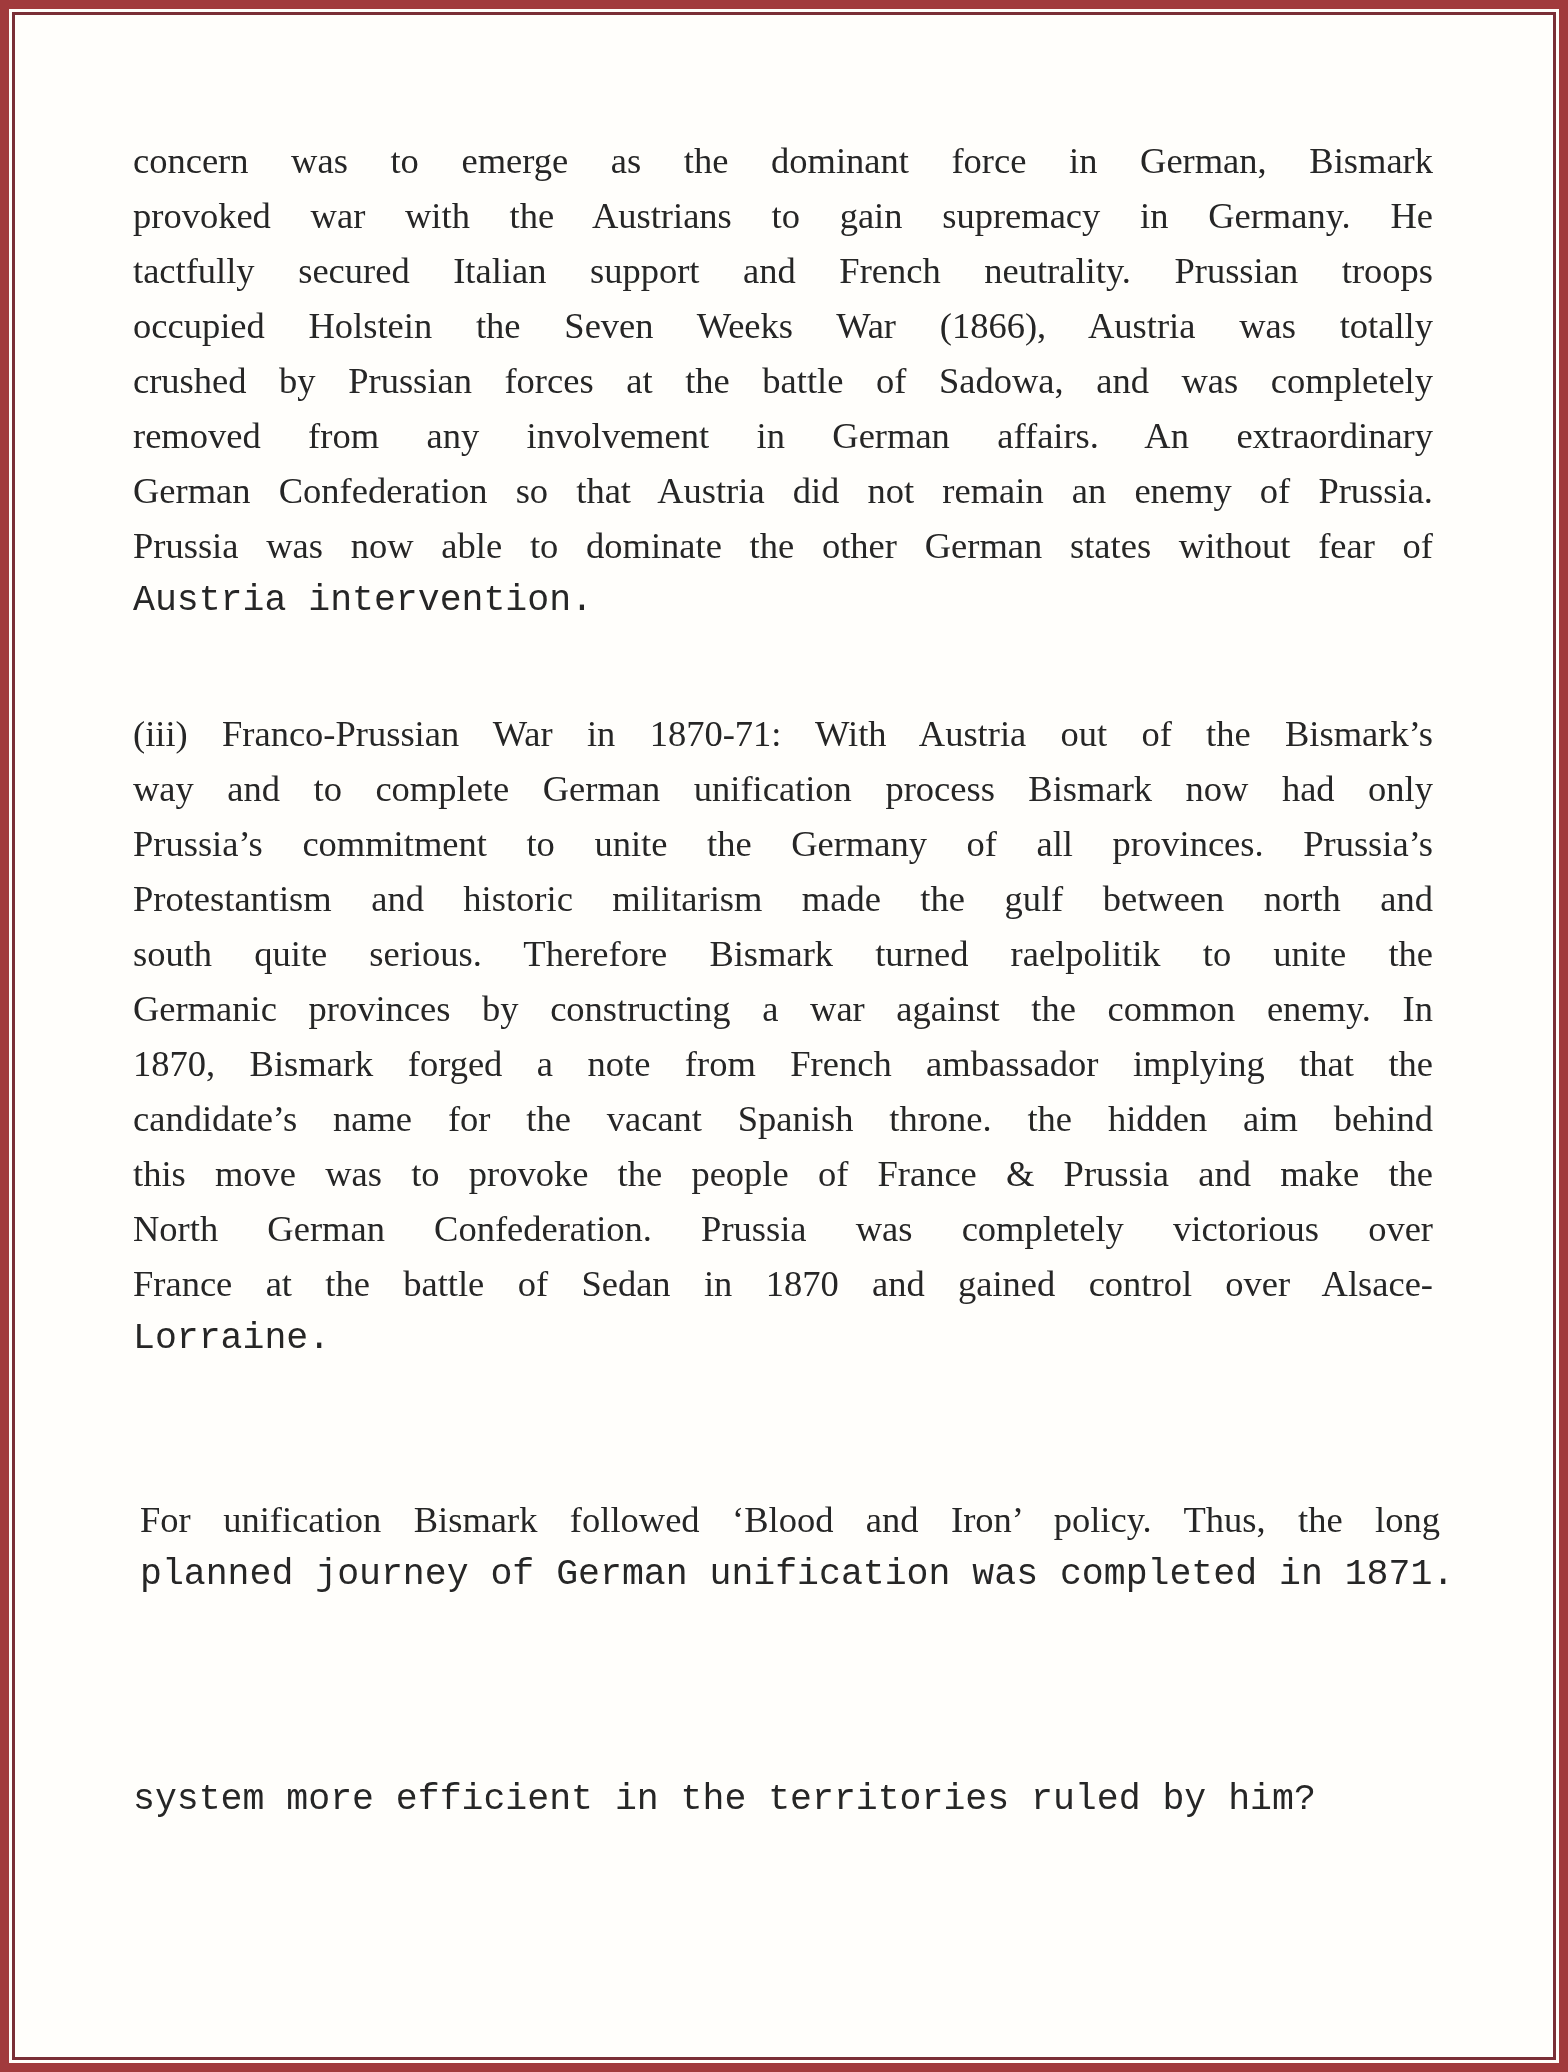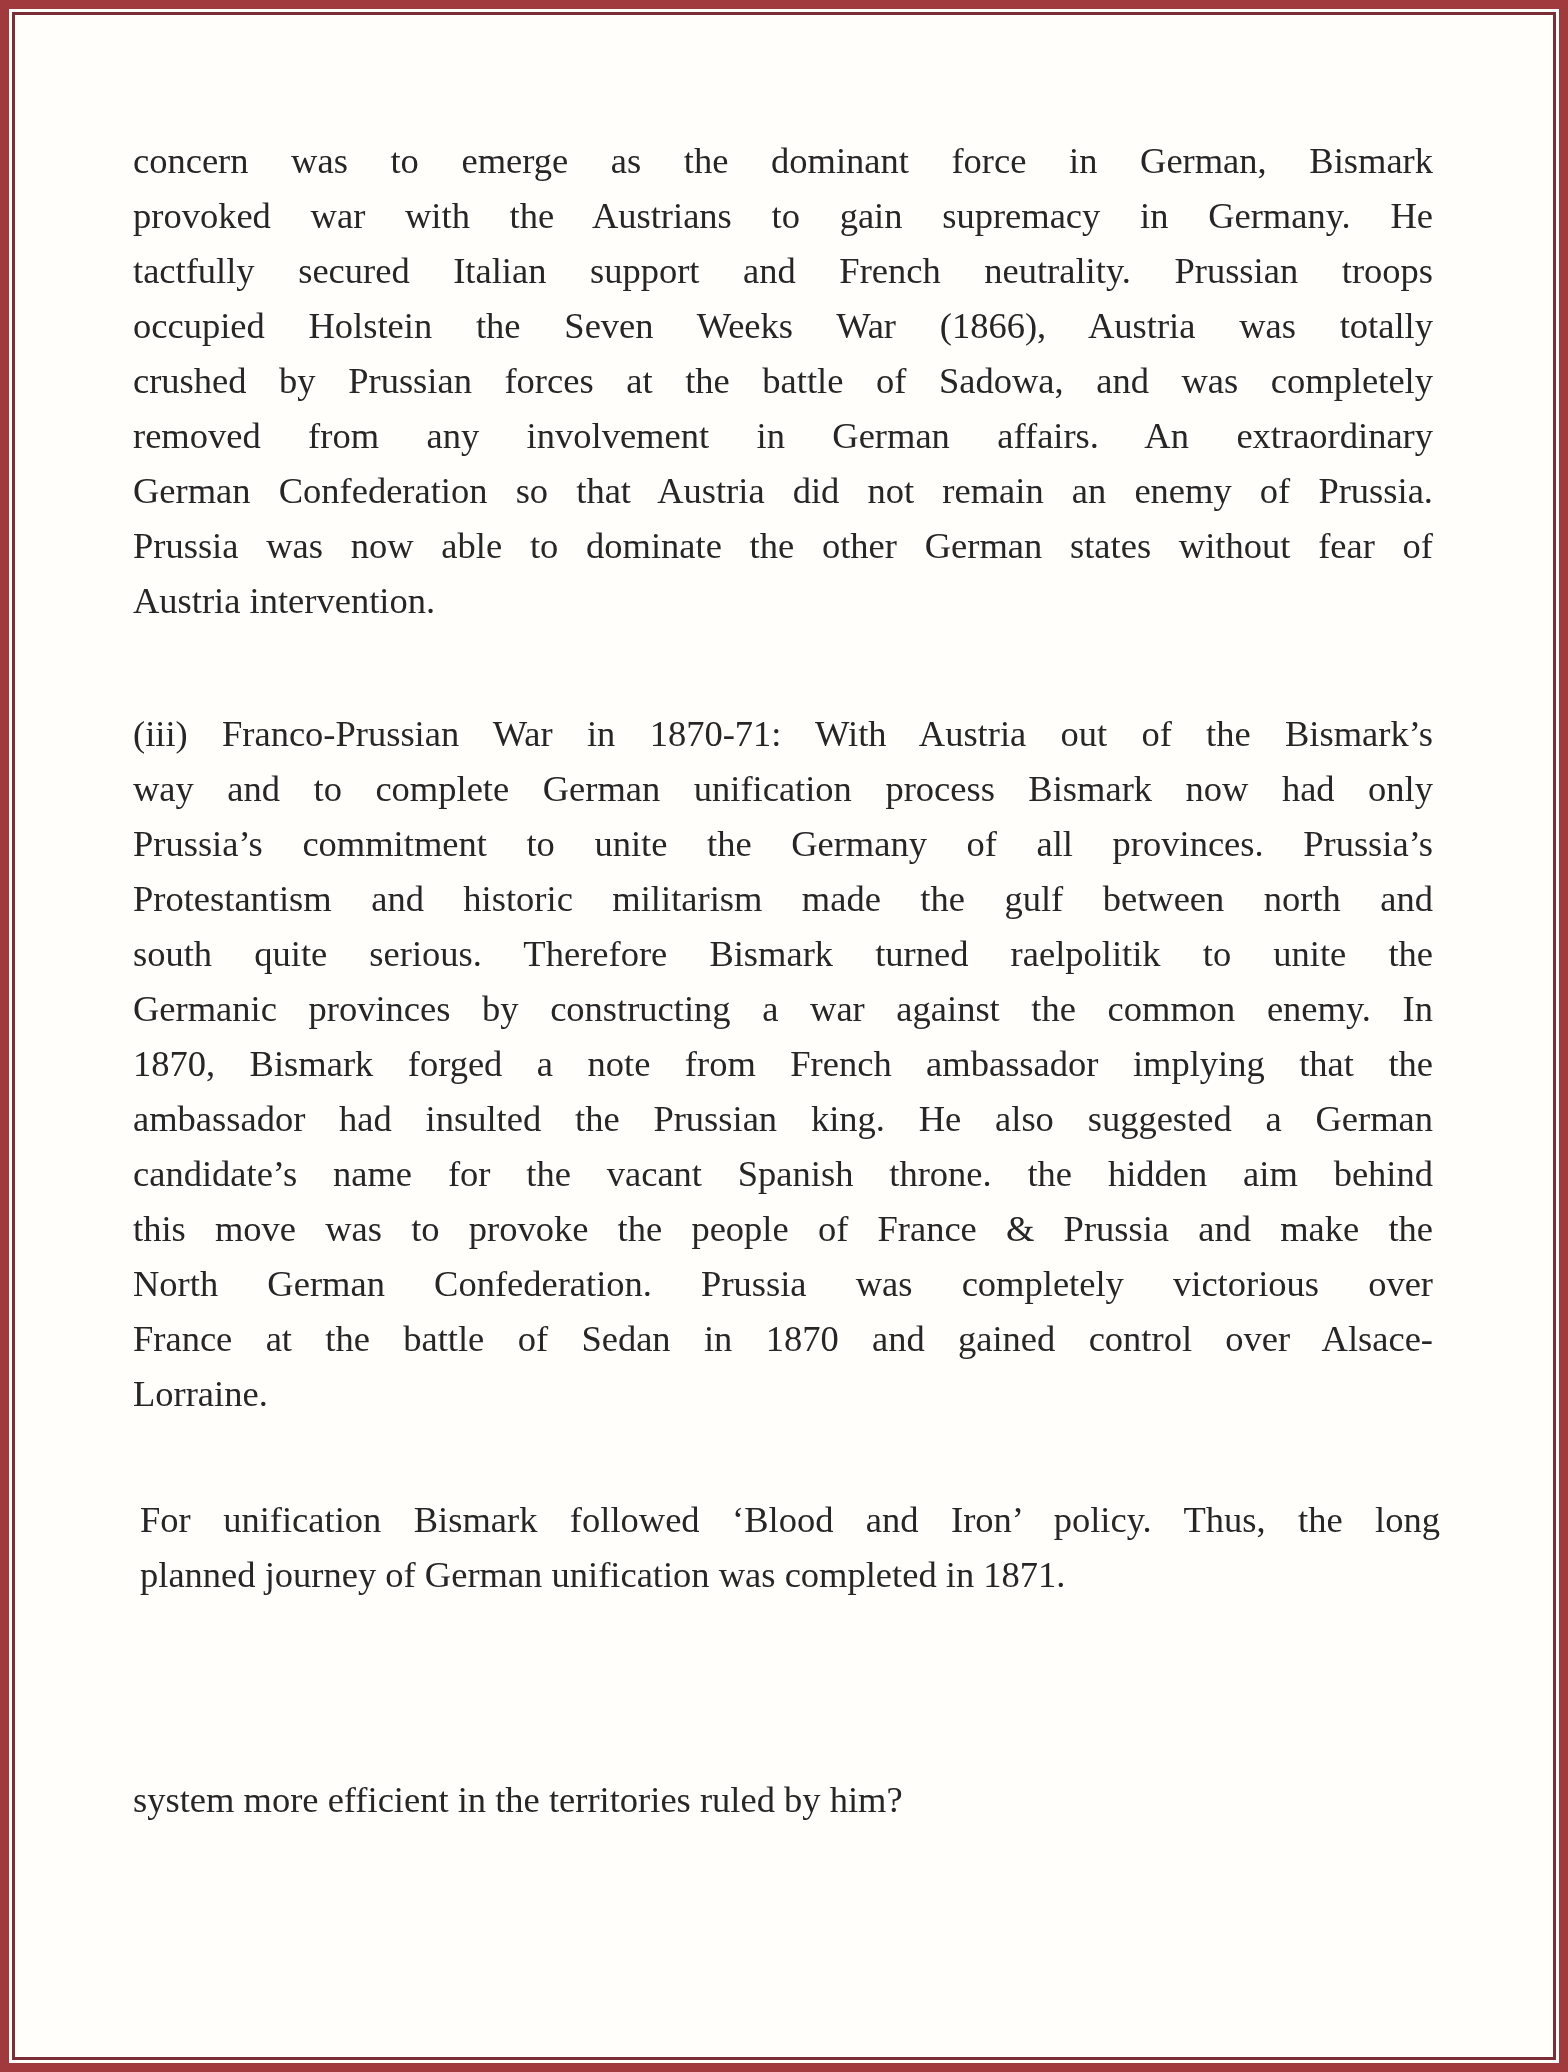--- a/index.html
+++ b/index.html
@@ -42,20 +42,21 @@
     display: block;
     height: 55px;
     line-height: 55px;
     white-space: nowrap;
     text-align: justify;
     text-align-last: justify;
   }
   .line.last {
     text-align: center;
     text-align-last: left;
+    font-family: Liberation Mono, monospace;
   }
   #p1 { top: 133px; }
   #p2 { top: 706px; }
   #p3 { top: 1492px; margin-left: 7px; }
   #q5 { top: 1772px; }
 </style>
 </head>
 <body>
 
 <div class="frame-outer">
@@ -77,21 +78,20 @@
   </div>
 
   <div class="para" id="p2">
     <span class="line">(iii) Franco-Prussian War in 1870-71: With Austria out of the Bismark’s</span>
     <span class="line">way and to complete German unification process Bismark now had only</span>
     <span class="line">Prussia’s commitment to unite the Germany of all provinces. Prussia’s</span>
     <span class="line">Protestantism and historic militarism made the gulf between north and</span>
     <span class="line">south quite serious. Therefore Bismark turned raelpolitik to unite the</span>
     <span class="line">Germanic provinces by constructing a war against the common enemy. In</span>
     <span class="line">1870, Bismark forged a note from French ambassador implying that the</span>
-    <span class="line">ambassador had insulted the Prussian king. He also suggested a German</span>
     <span class="line">candidate’s name for the vacant Spanish throne. the hidden aim behind</span>
     <span class="line">this move was to provoke the people of France &amp; Prussia and make the</span>
     <span class="line">North German Confederation. Prussia was completely victorious over</span>
     <span class="line">France at the battle of Sedan in 1870 and gained control over Alsace-</span>
     <span class="line last">Lorraine.</span>
   </div>
 
   <div class="para" id="p3">
     <span class="line">For unification Bismark followed ‘Blood and Iron’ policy. Thus, the long</span>
     <span class="line last">planned journey of German unification was completed in 1871.</span>

